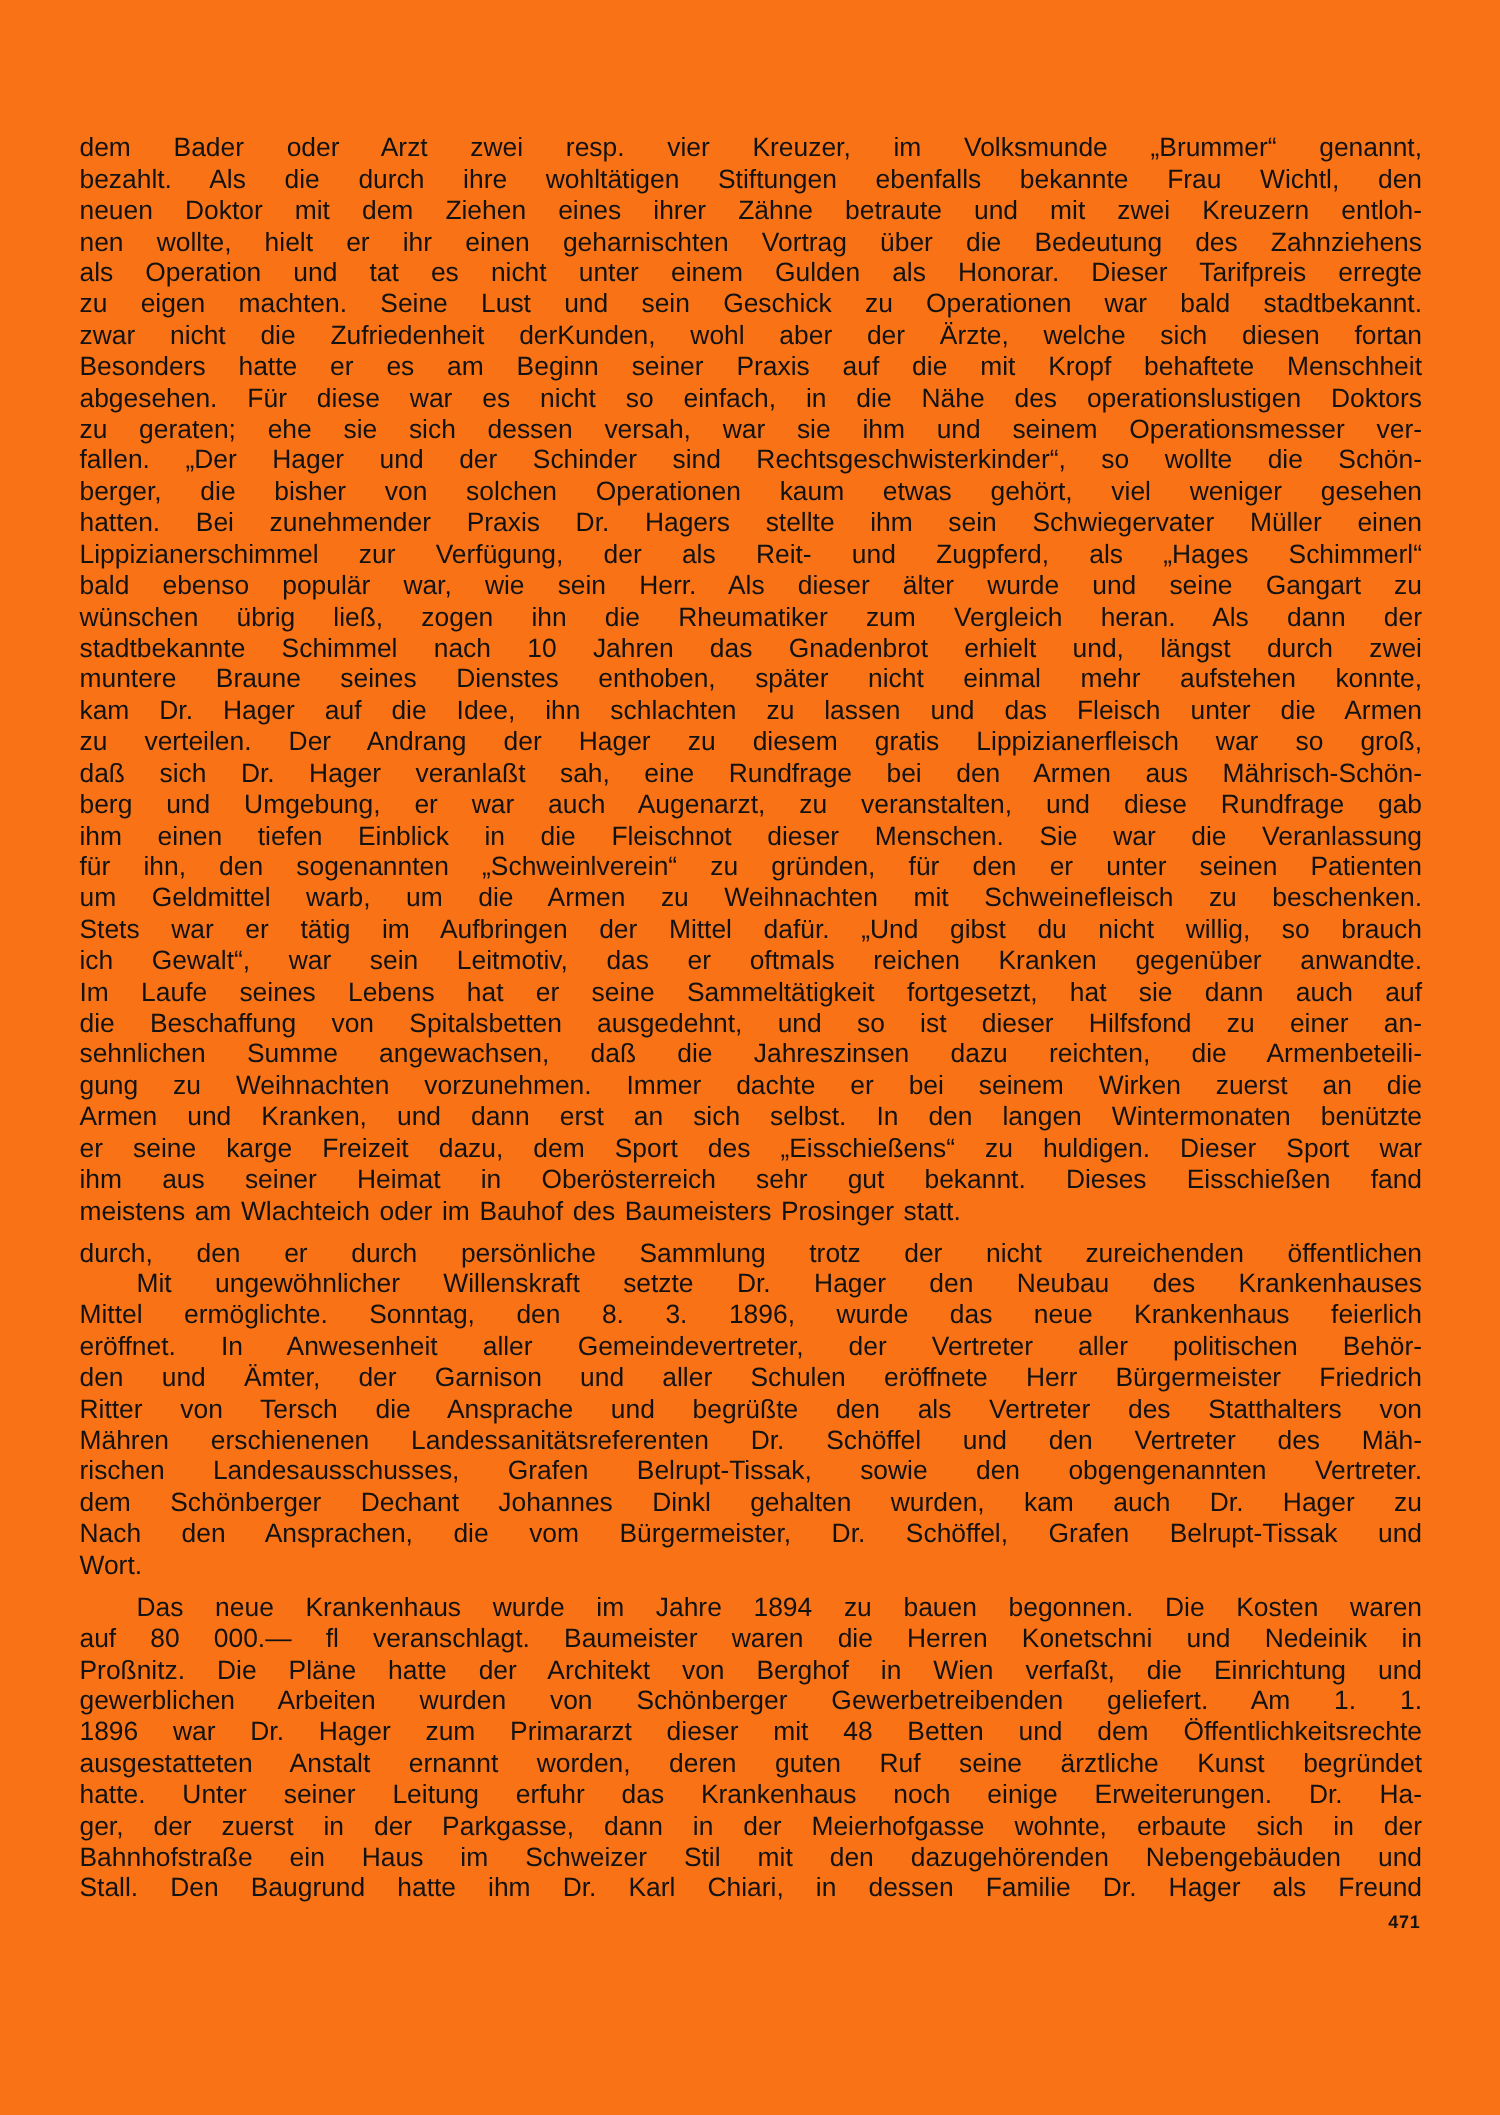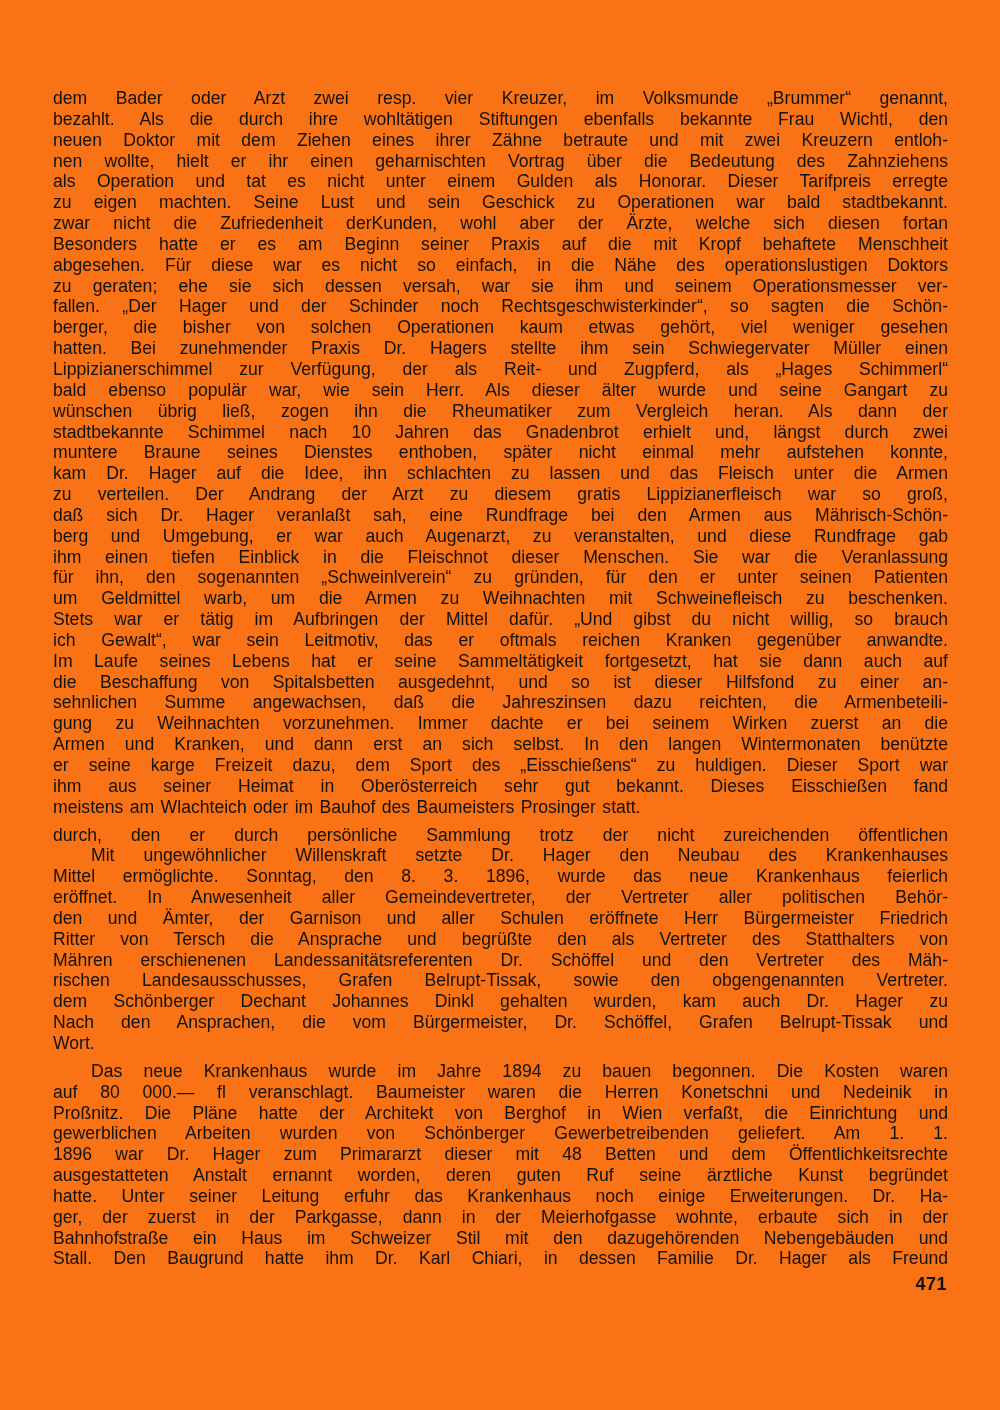--- a/index.html
+++ b/index.html
@@ -37,51 +37,51 @@
   .line.last-left {
     text-align-last: left;
   }
   .line.first-indent {
     text-indent: 38px;
   }
   .page-number {
     position: absolute;
     right: 53px;
     top: 1274px;
-    font-size: 18px;
+    font-size: 12px;
     font-weight: bold;
     letter-spacing: 0.5px;
   }
 </style>
 </head>
 <body>
 
 <main class="scan-page">
   <section class="text-block" id="text-block">
       <div class="para">
         <div class="line">dem Bader oder Arzt zwei resp. vier Kreuzer, im Volksmunde „Brummer“ genannt,</div>
         <div class="line">bezahlt. Als die durch ihre wohltätigen Stiftungen ebenfalls bekannte Frau Wichtl, den</div>
         <div class="line">neuen Doktor mit dem Ziehen eines ihrer Zähne betraute und mit zwei Kreuzern entloh-</div>
         <div class="line">nen wollte, hielt er ihr einen geharnischten Vortrag über die Bedeutung des Zahnziehens</div>
         <div class="line">als Operation und tat es nicht unter einem Gulden als Honorar. Dieser Tarifpreis erregte</div>
         <div class="line">zu eigen machten. Seine Lust und sein Geschick zu Operationen war bald stadtbekannt.</div>
         <div class="line">zwar nicht die Zufriedenheit derKunden, wohl aber der Ärzte, welche sich diesen fortan</div>
         <div class="line">Besonders hatte er es am Beginn seiner Praxis auf die mit Kropf behaftete Menschheit</div>
         <div class="line">abgesehen. Für diese war es nicht so einfach, in die Nähe des operationslustigen Doktors</div>
         <div class="line">zu geraten; ehe sie sich dessen versah, war sie ihm und seinem Operationsmesser ver-</div>
-        <div class="line">fallen. „Der Hager und der Schinder noch Rechtsgeschwisterkinder“, so sagten die Schön-</div>
+        <div class="line">fallen. „Der Hager und der Schinder sind Rechtsgeschwisterkinder“, so wollte die Schön-</div>
         <div class="line">berger, die bisher von solchen Operationen kaum etwas gehört, viel weniger gesehen</div>
         <div class="line">hatten. Bei zunehmender Praxis Dr. Hagers stellte ihm sein Schwiegervater Müller einen</div>
         <div class="line">Lippizianerschimmel zur Verfügung, der als Reit- und Zugpferd, als „Hages Schimmerl“</div>
         <div class="line">bald ebenso populär war, wie sein Herr. Als dieser älter wurde und seine Gangart zu</div>
         <div class="line">wünschen übrig ließ, zogen ihn die Rheumatiker zum Vergleich heran. Als dann der</div>
         <div class="line">stadtbekannte Schimmel nach 10 Jahren das Gnadenbrot erhielt und, längst durch zwei</div>
         <div class="line">muntere Braune seines Dienstes enthoben, später nicht einmal mehr aufstehen konnte,</div>
         <div class="line">kam Dr. Hager auf die Idee, ihn schlachten zu lassen und das Fleisch unter die Armen</div>
-        <div class="line">zu verteilen. Der Andrang der Arzt zu diesem gratis Lippizianerfleisch war so groß,</div>
+        <div class="line">zu verteilen. Der Andrang der Hager zu diesem gratis Lippizianerfleisch war so groß,</div>
         <div class="line">daß sich Dr. Hager veranlaßt sah, eine Rundfrage bei den Armen aus Mährisch-Schön-</div>
         <div class="line">berg und Umgebung, er war auch Augenarzt, zu veranstalten, und diese Rundfrage gab</div>
         <div class="line">ihm einen tiefen Einblick in die Fleischnot dieser Menschen. Sie war die Veranlassung</div>
         <div class="line">für ihn, den sogenannten „Schweinlverein“ zu gründen, für den er unter seinen Patienten</div>
         <div class="line">um Geldmittel warb, um die Armen zu Weihnachten mit Schweinefleisch zu beschenken.</div>
         <div class="line">Stets war er tätig im Aufbringen der Mittel dafür. „Und gibst du nicht willig, so brauch</div>
         <div class="line">ich Gewalt“, war sein Leitmotiv, das er oftmals reichen Kranken gegenüber anwandte.</div>
         <div class="line">Im Laufe seines Lebens hat er seine Sammeltätigkeit fortgesetzt, hat sie dann auch auf</div>
         <div class="line">die Beschaffung von Spitalsbetten ausgedehnt, und so ist dieser Hilfsfond zu einer an-</div>
         <div class="line">sehnlichen Summe angewachsen, daß die Jahreszinsen dazu reichten, die Armenbeteili-</div>

